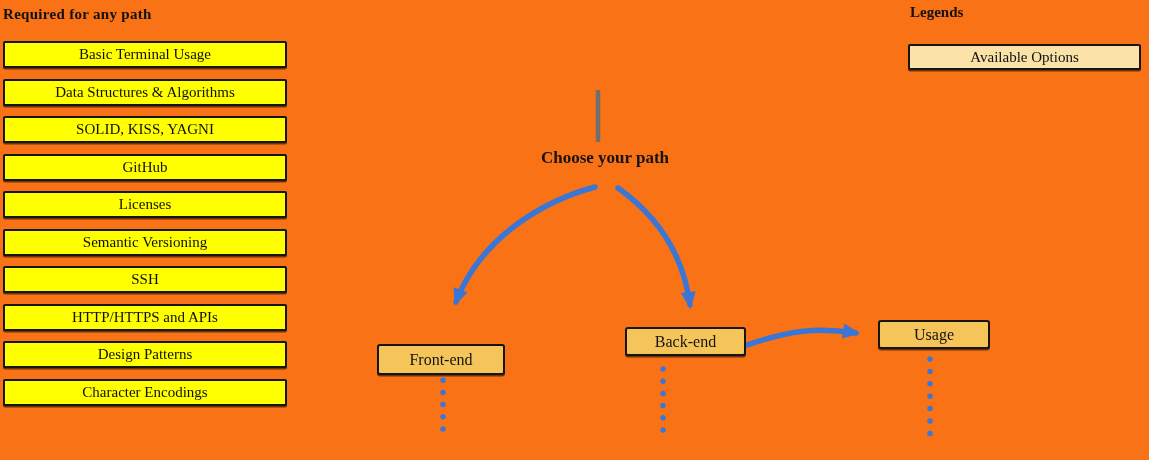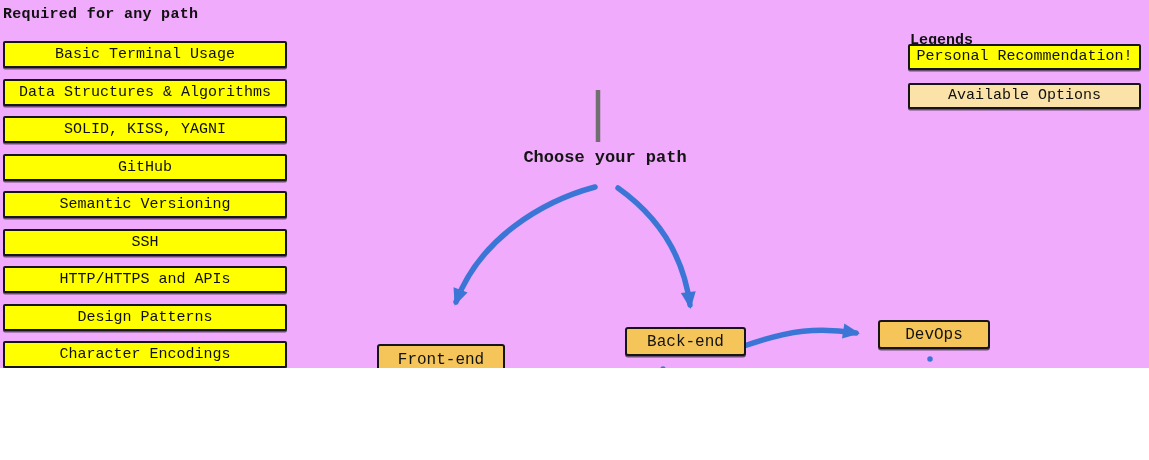--- a/index.html
+++ b/index.html
@@ -1,18 +1,18 @@
 <!DOCTYPE html>
 <html><head>
 <meta charset="utf-8">
 <style>
   html,body{margin:0;padding:0;background:#ffffff;}
   .canvas{
-    position:relative;width:1149px;height:368px;background:#f0abfc;overflow:hidden;
-    font-family:Liberation Mono, monospace;color:#111;
+    position:relative;width:1149px;height:460px;background:#f97316;overflow:hidden;
+    font-family:Liberation Serif, serif;color:#111;
   }
   .col-heading{
     position:absolute;left:3px;top:6px;font-size:15px;font-weight:bold;color:#111;
     letter-spacing:.3px;
   }
   .req-list{
     position:absolute;left:3px;top:41px;width:284px;display:flex;flex-direction:column;gap:10.5px;
   }
   .req-item{
     height:23px;background:#ffff00;border:2.5px solid #151515;border-radius:2px;
@@ -31,21 +31,21 @@
   .path-box{
     position:absolute;border:2.5px solid #151515;border-radius:3px;
     text-align:center;font-size:16px;color:#131313;
     box-shadow:0 1.5px 0 rgba(0,0,0,.55);
     display:flex;align-items:center;justify-content:center;
   }
   #box-frontend{left:377px;top:326px;width:124px;height:27px;margin-top:18px;}
   #box-backend{left:612px;top:327px;width:117px;height:25px;}
   #box-devops{left:878px;top:320px;width:108px;height:25px;}
   .legend-heading{
-    position:absolute;left:910px;top:4px;font-size:15px;font-weight:bold;color:#111;margin-top:28px;
+    position:absolute;left:910px;top:4px;font-size:15px;font-weight:bold;color:#111;
   }
   .legend-list{
     position:absolute;left:908px;top:44px;width:233px;display:flex;flex-direction:column;gap:13px;
   }
   .legend-item{
     height:22px;border:2.5px solid #151515;border-radius:2px;
     font-size:15px;text-align:center;line-height:22px;color:#101010;
     box-shadow:0 1.5px 0 rgba(0,0,0,.55);
   }
 </style>
@@ -53,20 +53,21 @@
 <body>
 
 <div class="canvas">
 
   <div class="col-heading">Required for any path</div>
   <div class="req-list">
       <div class="req-item" style="background: rgb(255, 255, 0);">Basic Terminal Usage</div>
       <div class="req-item" style="background: rgb(255, 255, 0);">Data Structures &amp; Algorithms</div>
       <div class="req-item" style="background: rgb(255, 255, 0);">SOLID, KISS, YAGNI</div>
       <div class="req-item" style="background: rgb(255, 255, 0);">GitHub</div>
+      <div class="req-item" style="background: rgb(255, 255, 0);">Licenses</div>
       <div class="req-item" style="background: rgb(255, 255, 0);">Semantic Versioning</div>
       <div class="req-item" style="background: rgb(255, 255, 0);">SSH</div>
       <div class="req-item" style="background: rgb(255, 255, 0);">HTTP/HTTPS and APIs</div>
       <div class="req-item" style="background: rgb(255, 255, 0);">Design Patterns</div>
       <div class="req-item" style="background: rgb(255, 255, 0);">Character Encodings</div>
     </div>
 
 
   <svg class="arrows-layer" viewBox="0 0 1149 460">
     <defs>
@@ -80,21 +81,20 @@
     <path d="M 744,346 C 790,330 818,327 856,333" fill="none" stroke="#3b76d6" stroke-width="5.5" stroke-linecap="round" marker-end="url(#ah)"></path>
     <line x1="443" y1="368" x2="443" y2="429" stroke="#3b76d6" stroke-width="5.5" stroke-linecap="round" stroke-dasharray="0 12.2"></line>
     <line x1="663" y1="369" x2="663" y2="430" stroke="#3b76d6" stroke-width="5.5" stroke-linecap="round" stroke-dasharray="0 12.2"></line>
     <line x1="930" y1="359" x2="930" y2="434" stroke="#3b76d6" stroke-width="5.5" stroke-linecap="round" stroke-dasharray="0 12.4"></line>
   </svg>
 
   <div class="choose-label">Choose your path</div>
 
   <div class="path-box" id="box-frontend" style="background: rgb(245, 197, 90);">Front-end</div>
   <div class="path-box" id="box-backend" style="background: rgb(245, 197, 90); margin-left: 13px;">Back-end</div>
-  <div class="path-box" id="box-devops" style="background: rgb(245, 197, 90);">DevOps</div>
+  <div class="path-box" id="box-devops" style="background: rgb(245, 197, 90);">Usage</div>
 
   <div class="legend-heading">Legends</div>
   <div class="legend-list">
-      <div class="legend-item" style="background: rgb(255, 255, 0);">Personal Recommendation!</div>
       <div class="legend-item" style="background: rgb(250, 226, 168);">Available Options</div>
     </div>
 
 </div>
 
 </body></html>

